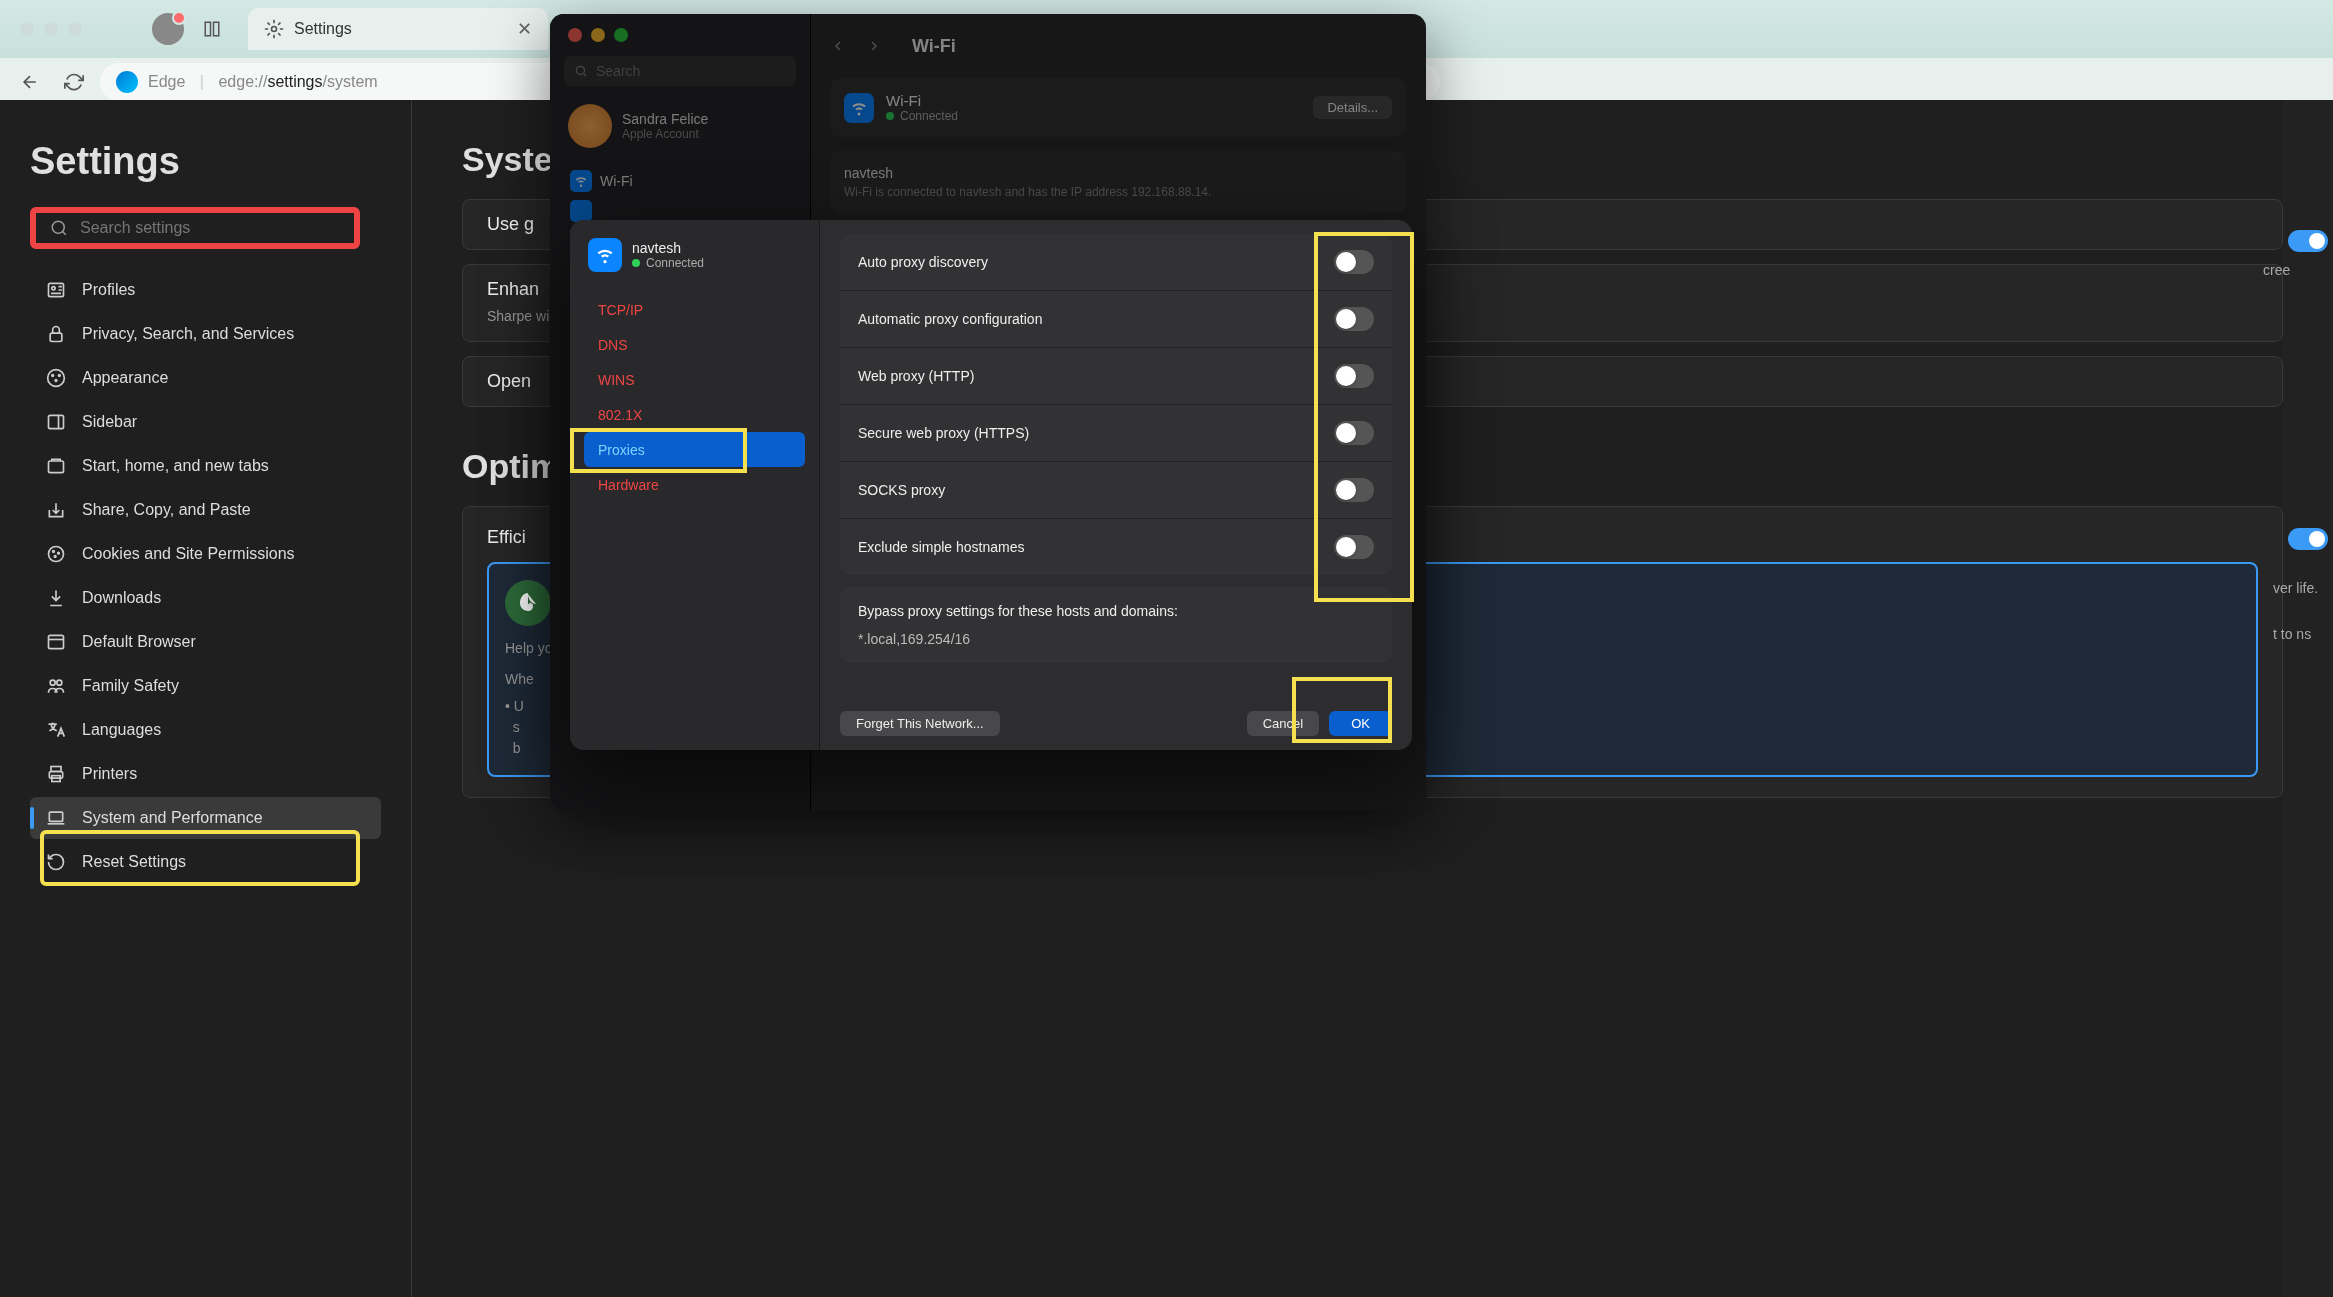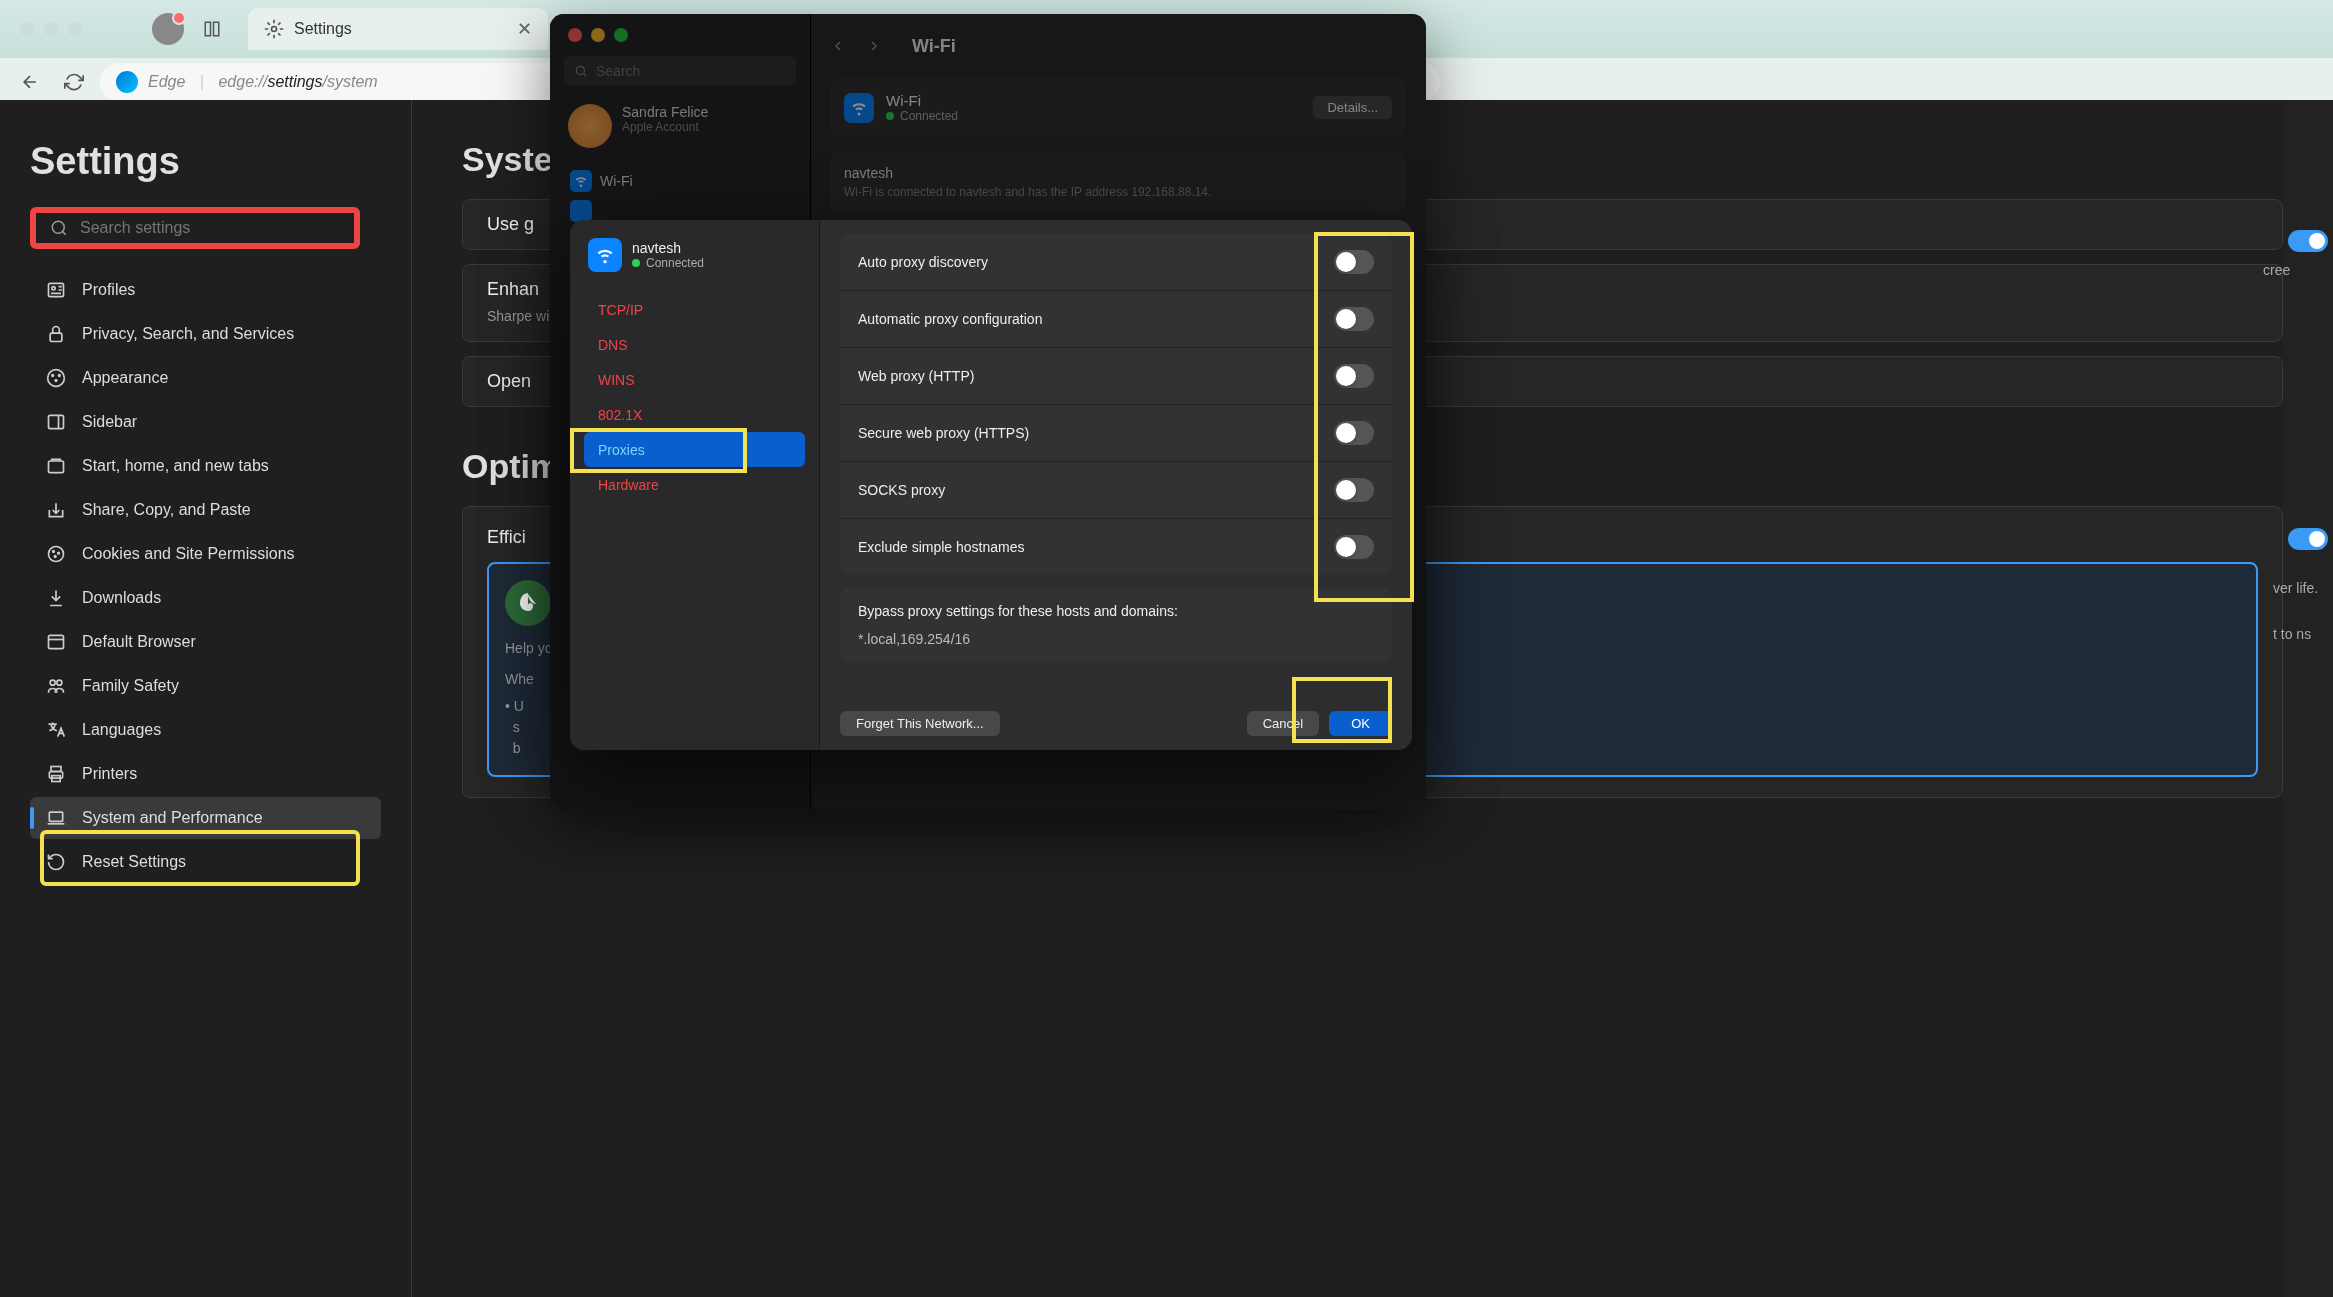--- a/index.html
+++ b/index.html
@@ -17,21 +17,21 @@
 .browser-tab { display: flex; align-items: center; background: #e8f0ee; height: 42px; border-radius: 10px 10px 0 0; padding: 0 16px; margin-left: 20px; min-width: 300px; }
 .browser-tab svg { width: 20px; height: 20px; margin-right: 10px; color: #555; }
 .browser-tab-title { font-size: 16px; color: #333; flex: 1; }
 .tab-close { font-size: 18px; color: #666; margin-left: 20px; }
 .new-tab-btn { font-size: 24px; color: #555; margin-left: 16px; }
 .address-bar-row { height: 48px; background: #e8f0ee; display: flex; align-items: center; padding: 0 12px; gap: 8px; }
 .nav-btn { width: 36px; height: 36px; display: flex; align-items: center; justify-content: center; color: #555; }
 .nav-btn svg { width: 20px; height: 20px; }
 .address-bar { flex: 1; height: 38px; background: #f5f8f7; border-radius: 20px; display: flex; align-items: center; padding: 0 16px; max-width: 1340px; }
 .edge-logo { width: 22px; height: 22px; border-radius: 50%; background: linear-gradient(135deg, #0078d4, #00c3ff); margin-right: 10px; }
-.address-text { font-size: 16px; color: #666; font-style: italic; }
+.address-text { font-size: 16px; color: #666; }
 .address-text .s1 { color: #888; }
 .address-text .s2 { color: #222; font-weight: 500; }
 .address-sep { color: #ccc; margin: 0 10px; }
 
 
 .edge-settings { position: absolute; top: 100px; left: 0; width: 100%; height: calc(100% - 100px); background: #1f1f1f; color: #e0e0e0; display: flex; }
 .edge-sidebar { width: 412px; border-right: 1px solid #3a3a3a; padding: 40px 30px; }
 .edge-sidebar-title { font-size: 38px; font-weight: 600; margin-bottom: 24px; }
 .edge-search { width: 330px; height: 42px; background: transparent; border: 6px solid #ef4444; border-radius: 6px; display: flex; align-items: center; padding: 0 14px; margin-bottom: 20px; }
 .edge-search svg { width: 18px; height: 18px; color: #999; margin-right: 12px; }
@@ -64,21 +64,21 @@
 .macos-left { position: absolute; left: 0; top: 0; bottom: 0; width: 260px; background: #252528; padding: 14px; }
 .macos-right { position: absolute; left: 260px; right: 0; top: 0; bottom: 0; padding: 14px 20px; }
 .traffic-lights { display: flex; gap: 9px; margin-bottom: 14px; padding-left: 4px; }
 .traffic-lights span { width: 14px; height: 14px; border-radius: 50%; display: block; }
 .tl-red { background: #ff5f57; }
 .tl-yellow { background: #febc2e; }
 .tl-green { background: #28c840; }
 .macos-search { width: 100%; height: 30px; background: #333; border-radius: 6px; display: flex; align-items: center; padding: 0 10px; margin-bottom: 14px; }
 .macos-search svg { width: 14px; height: 14px; color: #888; margin-right: 8px; }
 .macos-search input { background: transparent; border: none; color: #999; font-size: 14px; outline: none; }
-.macos-account { display: flex; margin-bottom: 14px; padding: 4px; }
+.macos-account { display: flex; align-items: center; margin-bottom: 14px; padding: 4px; }
 .macos-account-avatar { width: 44px; height: 44px; border-radius: 50%; background: radial-gradient(circle, #ffb05c, #d67f2c); margin-right: 10px; }
 .macos-account-name { font-size: 14px; color: #ddd; font-weight: 500; }
 .macos-account-sub { font-size: 12px; color: #888; }
 .macos-left-list { list-style: none; }
 .macos-left-item { display: flex; align-items: center; height: 30px; padding: 0 6px; border-radius: 6px; }
 .macos-left-item-icon { width: 22px; height: 22px; border-radius: 5px; margin-right: 8px; display: flex; align-items: center; justify-content: center; }
 .macos-left-item span { font-size: 14px; color: #ddd; }
 .macos-header { display: flex; align-items: center; height: 36px; margin-bottom: 14px; }
 .macos-header-nav { display: flex; gap: 20px; margin-right: 30px; }
 .macos-header-nav svg { width: 16px; height: 16px; color: #888; }

